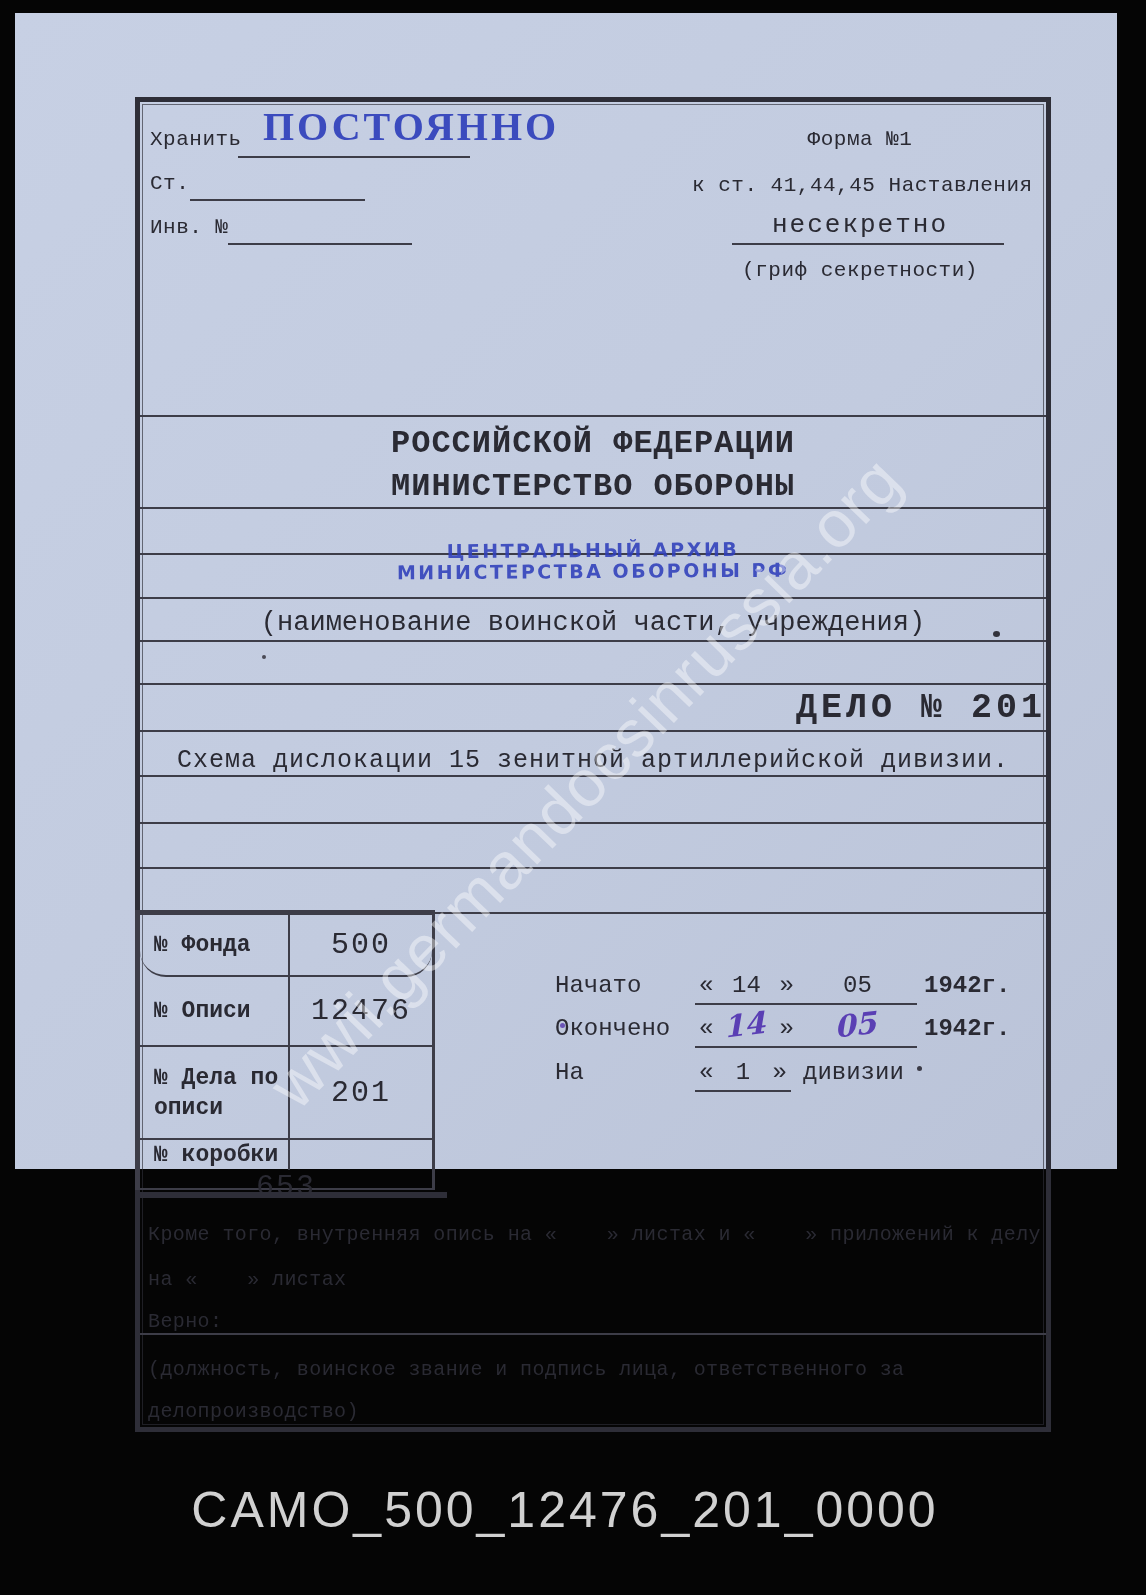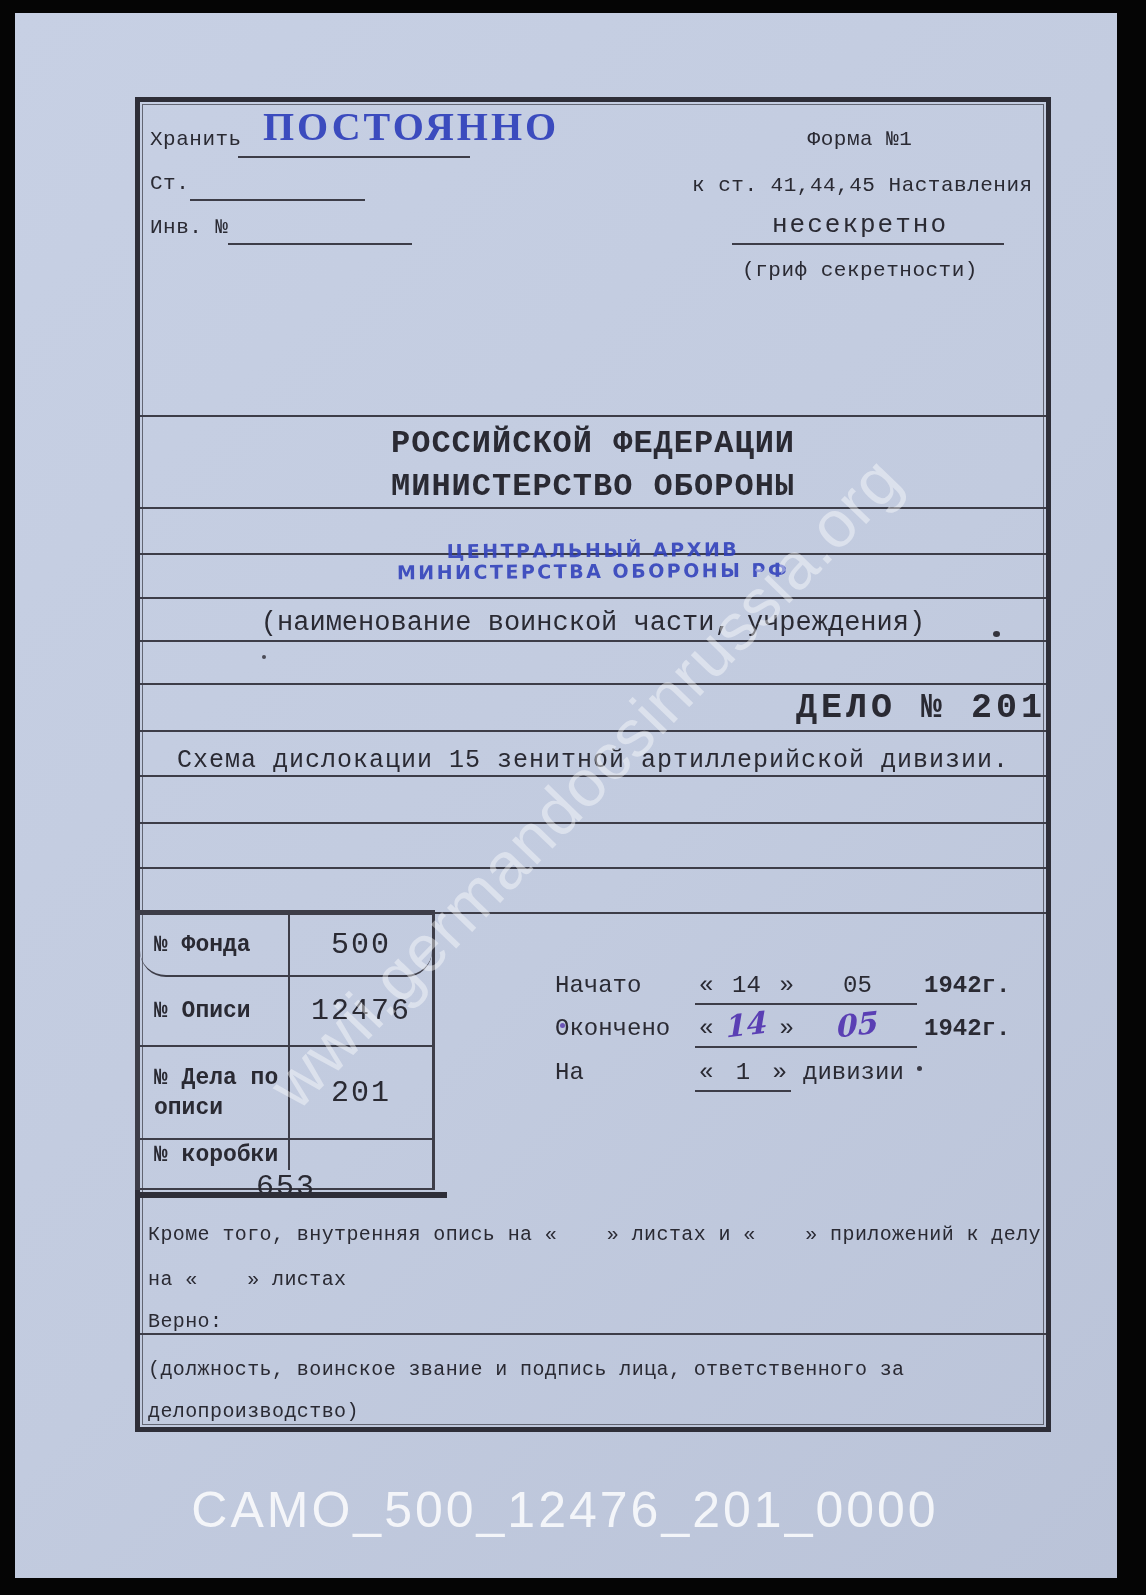--- a/index.html
+++ b/index.html
@@ -3,21 +3,21 @@
 <meta charset="utf-8">
 <style>
   :root{
     --page:#c3cce0; --line:#3d3d48; --text:#2a2a33;
     --ink-blue:#3040bb; --ink-purple:#5a3fb4;
     --watermark:rgba(255,255,255,0.42); --caption:rgba(255,255,255,0.82);
   }
   html,body{margin:0;padding:0;background:#000;}
   .stage{position:relative;width:1146px;height:1595px;background:#050505;overflow:hidden;
          font-family:"Liberation Mono",monospace;color:var(--text);}
-  .paper{position:absolute;left:15px;top:13px;width:1102px;height:1565px;
+  .paper{position:absolute;left:15px;top:13px;width:1102px;height:1156px;
          background:linear-gradient(135deg,#c7d0e4 0%,#c2cbdf 55%,#bac3d8 100%);}
   .frame{position:absolute;left:120px;top:84px;width:916px;height:1335px;
          border:5px solid #2e2e38;box-sizing:border-box;}
   .frame::before{content:"";position:absolute;inset:2px;border:1px solid rgba(46,46,56,.65);pointer-events:none;}
   .rule{position:absolute;left:0;right:0;height:2px;background:var(--line);}
   .abs{position:absolute;}
   .t{font-size:21px;letter-spacing:.5px;white-space:pre;}
   .uline{position:absolute;height:2px;background:var(--line);}
   .stamp-keep{font-family:"Liberation Serif",serif;font-weight:bold;font-size:40px;
               letter-spacing:3px;color:var(--ink-blue);opacity:.92;}

